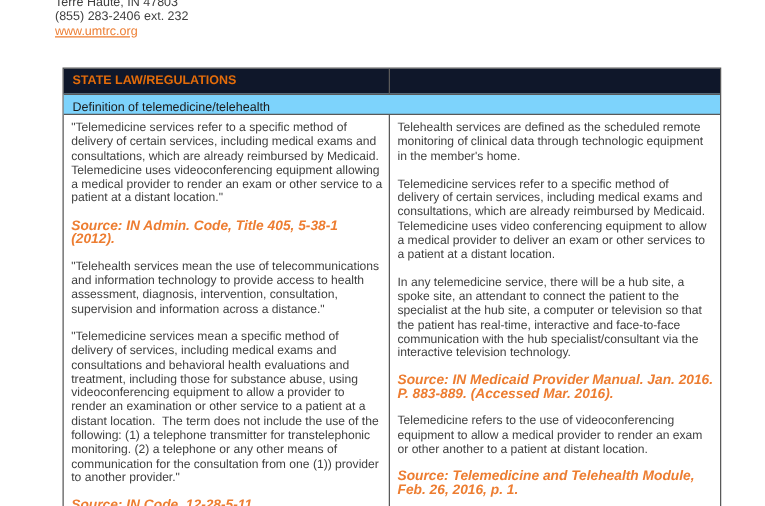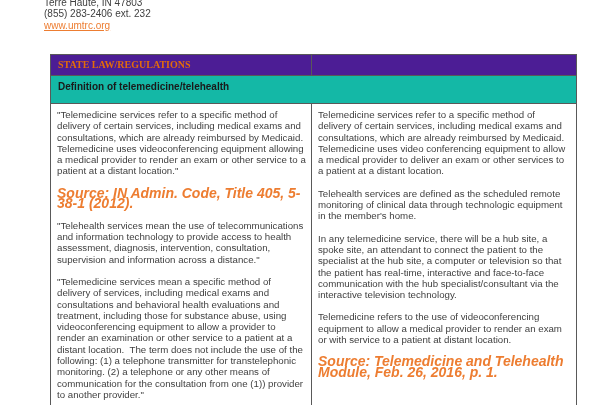--- a/index.html
+++ b/index.html
@@ -20,46 +20,46 @@
     color: #ED7D31; text-decoration: underline; cursor: pointer;
     display: inline-block;
     text-align: right;
   }
 
   
   .doc-table {
     position: absolute; left: 50px; top: 54px; width: 527px;
     border: 1px solid #595959; background: #fff;
   }
-  .thead { display: flex; background: #4c1d95; font-family: Liberation Serif, serif; }
+  .thead { display: flex; background: #0f172a; }
   .th {
     height: 20px; line-height: 20px; padding-left: 7px;
     font-size: 10px; font-weight: bold; color: #E36C0A;
     white-space: nowrap; overflow: hidden;
   }
   .th.left { width: 261px; border-right: 1px solid #595959; }
   .th.right { flex: 1; }
   .section-row {
-    background: #14b8a6;
+    background: #7dd3fc;
     border-top: 1px solid #595959; border-bottom: 1px solid #595959;
-    height: 29px; line-height: 21px; padding-left: 7px;
-    font-size: 10px; font-weight: bold; color: #1a1a1a;
+    height: 17px; line-height: 21px; padding-left: 7px;
+    font-size: 10px; font-weight: normal; color: #1a1a1a;
   }
   .tbody { display: flex; align-items: stretch; min-height: 340px; }
   .td {
     padding: 5px 5px 8px 6px;
     font-size: 9.7px; line-height: 11.3px; color: #3f3f3f;
   }
   .td.left { width: 261px; border-right: 1px solid #595959; }
   .td.right { flex: 1; }
   .td p.body { margin: 0 0 11px 0; white-space: pre-wrap; }
   .td p.source {
     margin: 0 0 11px 0;
     color: #ED7D31; font-weight: bold; font-style: italic;
-    font-size: 14px; line-height: 10.5px; white-space: pre-wrap;
+    font-size: 11px; line-height: 10.5px; white-space: pre-wrap;
   }
   .td p:last-child { margin-bottom: 0; }
 </style>
 </head>
 <body>
 
 <div class="contact">
   <div>Terre Haute, IN 47803</div>
   <div>(855) 283-2406 ext. 232</div>
   <a class="weblink">www.umtrc.org</a>
@@ -72,20 +72,21 @@
   <div class="section-row">Definition of telemedicine/telehealth</div>
   <div class="tbody">
     <div class="td left" id="col-state">
         <p class="body">"Telemedicine services refer to a specific method of delivery of certain services, including medical exams and consultations, which are already reimbursed by Medicaid. Telemedicine uses videoconferencing equipment allowing a medical provider to render an exam or other service to a patient at a distant location."</p>
         <p class="source">Source: IN Admin. Code, Title 405, 5-38-1 (2012).</p>
         <p class="body">"Telehealth services mean the use of telecommunications and information technology to provide access to health assessment, diagnosis, intervention, consultation, supervision and information across a distance."</p>
         <p class="body">"Telemedicine services mean a specific method of delivery of services, including medical exams and consultations and behavioral health evaluations and treatment, including those for substance abuse, using videoconferencing equipment to allow a provider to render an examination or other service to a patient at a distant location.  The term does not include the use of the following: (1) a telephone transmitter for transtelephonic monitoring. (2) a telephone or any other means of communication for the consultation from one (1)) provider to another provider."</p>
         <p class="source">Source: IN Code, 12-28-5-11.</p>
       </div>
     <div class="td right" id="col-medicaid">
+        <p class="body">Telehealth services are defined as the scheduled remote monitoring of clinical data through technologic equipment in the member's home.</p>
         <p class="body">Telemedicine services refer to a specific method of delivery of certain services, including medical exams and consultations, which are already reimbursed by Medicaid.  Telemedicine uses video conferencing equipment to allow a medical provider to deliver an exam or other services to a patient at a distant location.</p>
-        <p class="body">Telehealth services are defined as the scheduled remote monitoring of clinical data through technologic equipment in the member's home.</p>
         <p class="body">In any telemedicine service, there will be a hub site, a spoke site, an attendant to connect the patient to the specialist at the hub site, a computer or television so that the patient has real-time, interactive and face-to-face communication with the hub specialist/consultant via the interactive television technology.</p>
-        <p class="body">Telemedicine refers to the use of videoconferencing equipment to allow a medical provider to render an exam or with service to a patient at distant location.</p>
+        <p class="source">Source: IN Medicaid Provider Manual. Jan. 2016. P. 883-889. (Accessed Mar. 2016).</p>
+        <p class="body">Telemedicine refers to the use of videoconferencing equipment to allow a medical provider to render an exam or other another to a patient at distant location.</p>
         <p class="source">Source: Telemedicine and Telehealth Module, Feb. 26, 2016, p. 1.</p>
       </div>
   </div>
 </div>
 
 </body></html>

